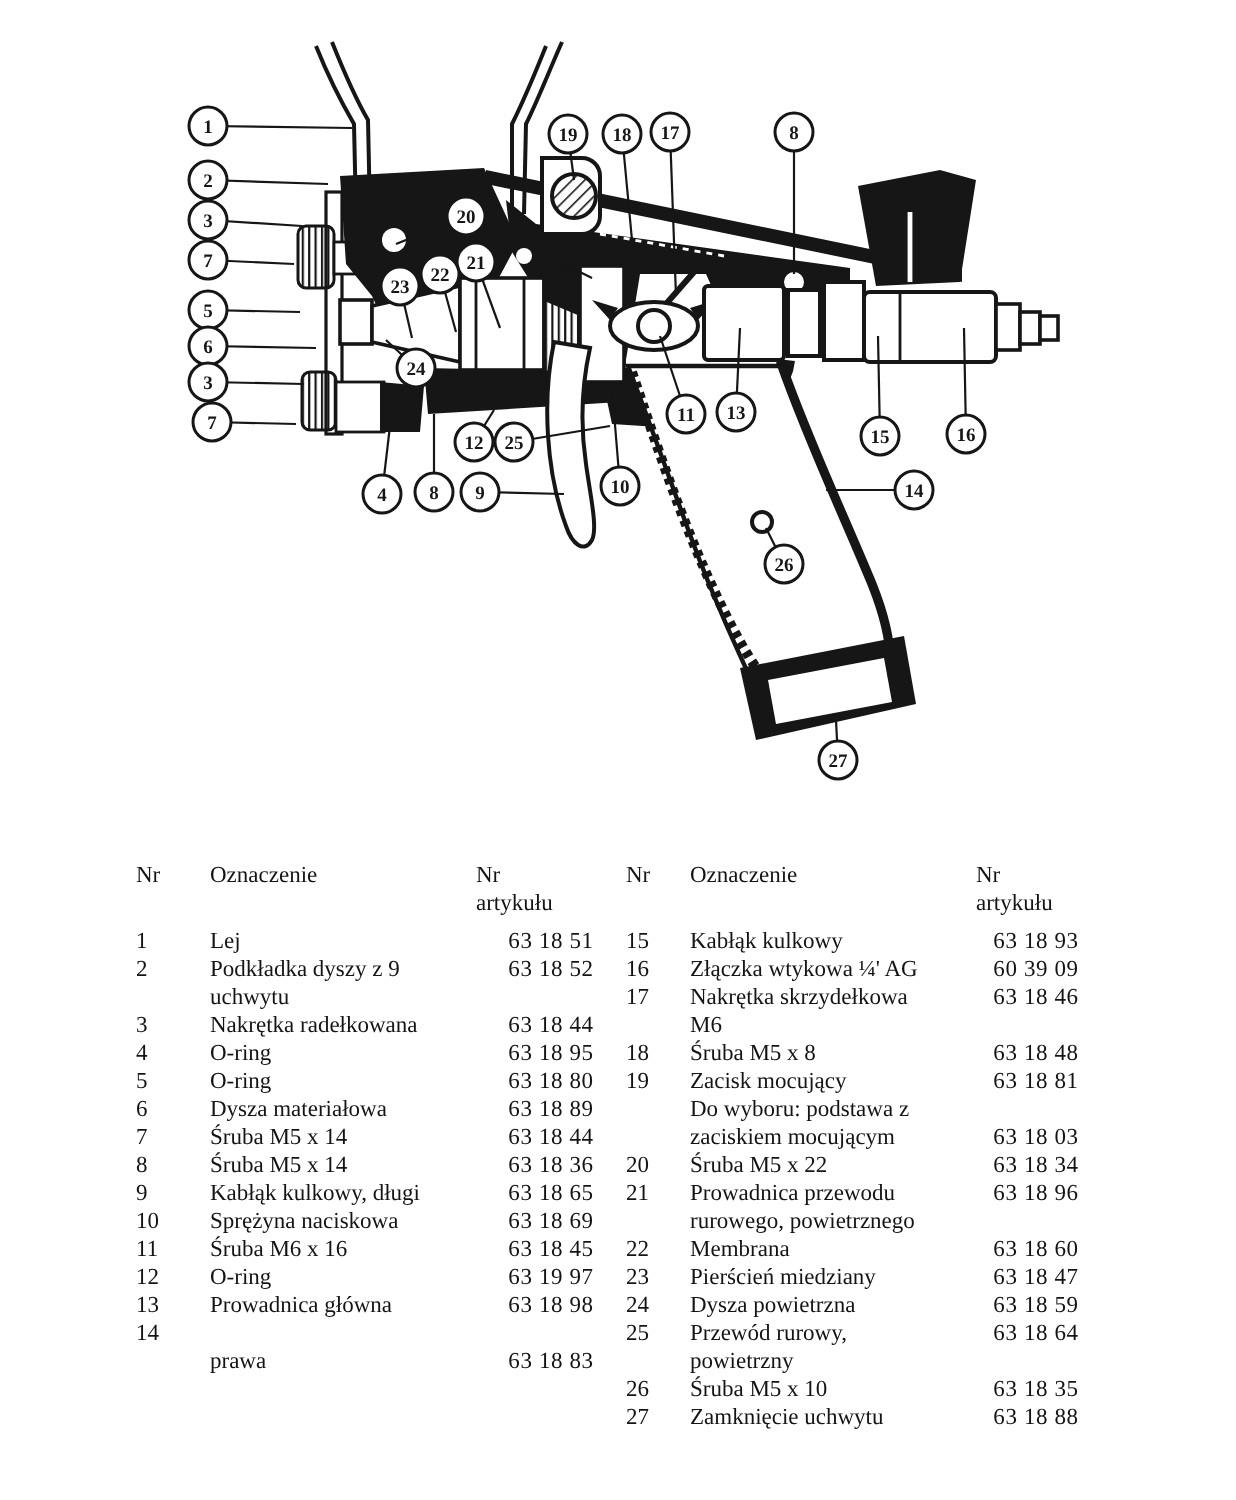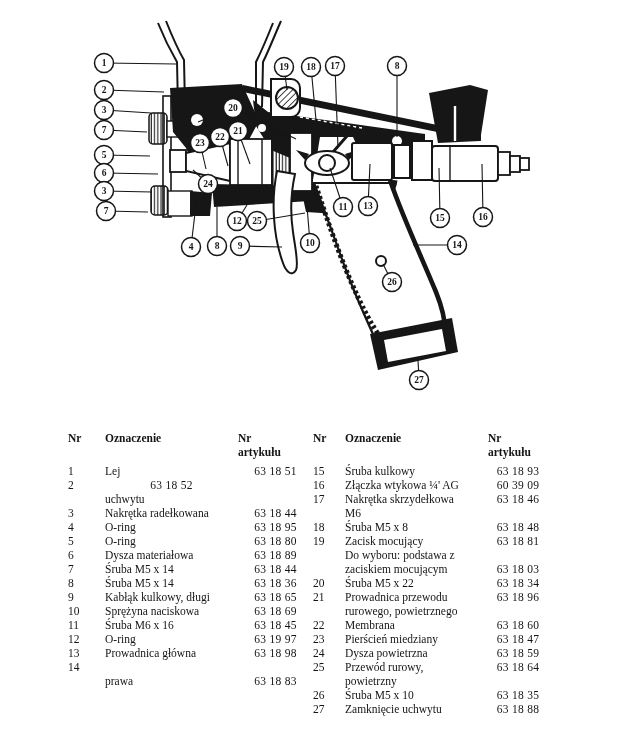--- a/index.html
+++ b/index.html
@@ -12,21 +12,21 @@
   svg{display:block;}
   .ln{stroke:#161616;fill:none;}
   .blk{fill:#161616;stroke:none;}
   .wht{fill:#ffffff;stroke:#161616;}
   .leader{stroke:#161616;stroke-width:1.1;}
   .balloon{fill:#ffffff;stroke:#161616;stroke-width:1.5;}
   .balloon-num{font-family:"Liberation Serif",serif;font-size:9.5px;font-weight:bold;
     text-anchor:middle;fill:#161616;}
   
   .ptable{position:absolute;font-size:11.5px;line-height:14px;color:#141414;}
-  .ptable .thead{font-weight:bold;display:grid;margin-bottom:5px;}
+  .ptable .thead{font-weight:normal;display:grid;margin-bottom:5px;}
   .ptable .trow{display:grid;}
   .ptable-left .thead,.ptable-left .trow{grid-template-columns:37px 133px 75px;}
   .ptable-right .thead,.ptable-right .trow{grid-template-columns:32px 143px 60px;}
   .cell{white-space:nowrap;}
   .cell.art{letter-spacing:0.3px;text-align:center;}
   .hdr-art span{display:block;}
 </style>
 </head>
 <body>
 
@@ -301,20 +301,21 @@
       </div>
     </div>
     <div class="tbody">
         <div class="trow">
           <div class="cell nr">1</div>
           <div class="cell desc">Lej</div>
           <div class="cell art">63 18 51</div>
         </div>
         <div class="trow">
           <div class="cell nr">2</div>
+          <div class="cell desc">Podkładka dyszy z 9</div>
           <div class="cell art">63 18 52</div>
         </div>
         <div class="trow">
           <div class="cell nr"></div>
           <div class="cell desc">uchwytu</div>
           <div class="cell art"></div>
         </div>
         <div class="trow">
           <div class="cell nr">3</div>
           <div class="cell desc">Nakrętka radełkowana</div>
@@ -387,21 +388,21 @@
       <div class="cell">Nr</div>
       <div class="cell">Oznaczenie</div>
       <div class="cell hdr-art">
         <span>Nr</span>
         <span>artykułu</span>
       </div>
     </div>
     <div class="tbody">
         <div class="trow">
           <div class="cell nr">15</div>
-          <div class="cell desc">Śruba kulkowy</div>
+          <div class="cell desc">Kabłąk kulkowy</div>
           <div class="cell art">63 18 93</div>
         </div>
         <div class="trow">
           <div class="cell nr">16</div>
           <div class="cell desc">Złączka wtykowa ¼' AG</div>
           <div class="cell art">60 39 09</div>
         </div>
         <div class="trow">
           <div class="cell nr">17</div>
           <div class="cell desc">Nakrętka skrzydełkowa</div>

